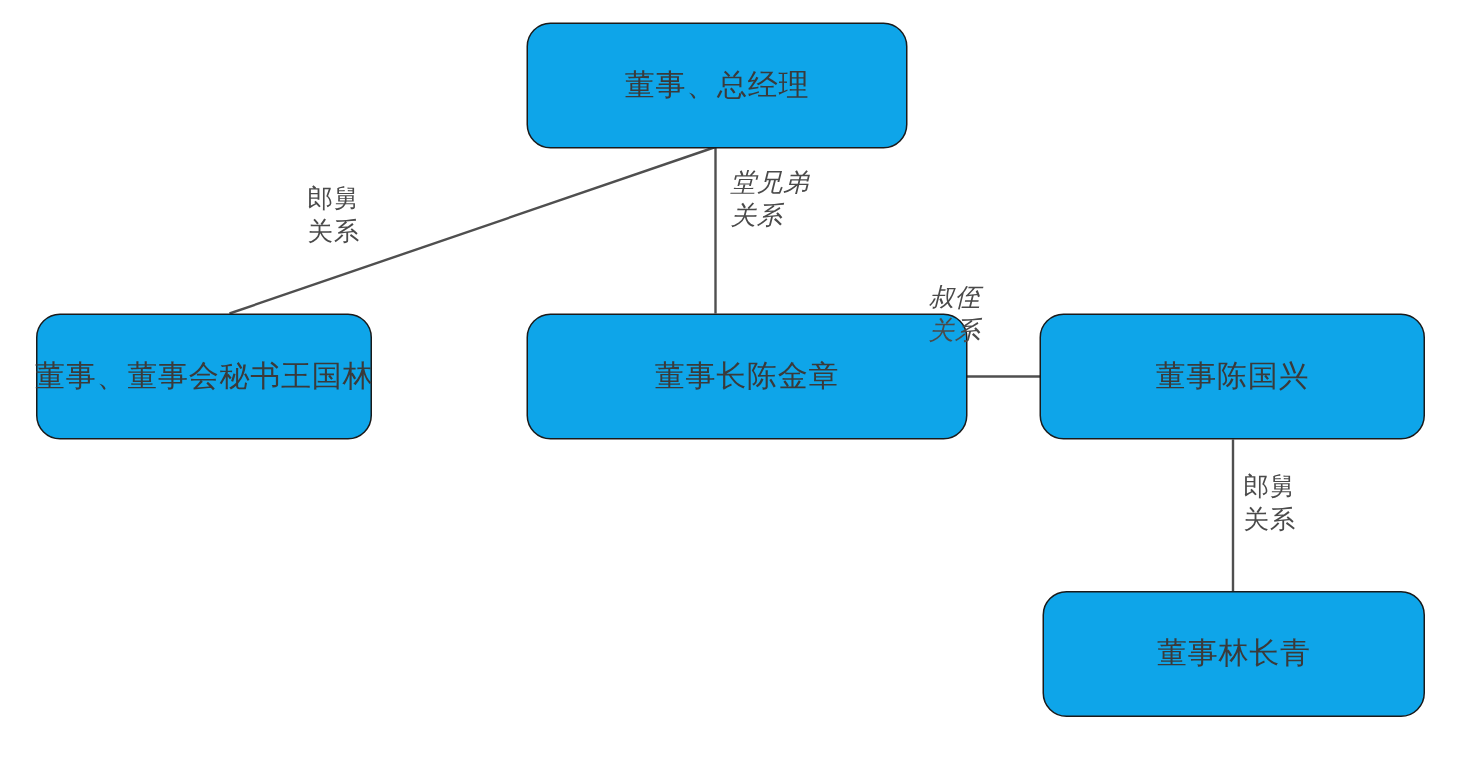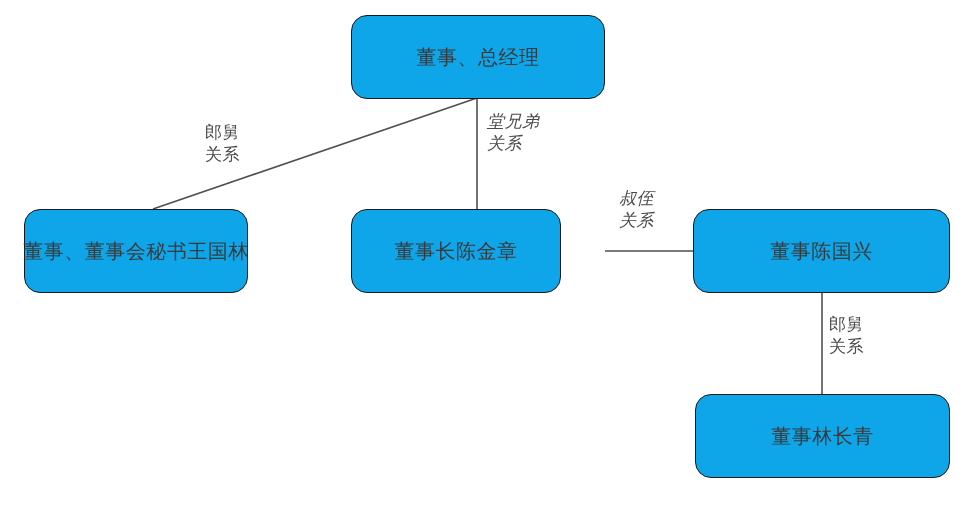--- a/index.html
+++ b/index.html
@@ -47,21 +47,21 @@
     white-space: nowrap;
   }
   .node.latin .line-2 {
     font-size: 20.5px;
     letter-spacing: 0.2px;
     color: #2e2e2e;
   }
   
   #node-gm       { left: 351px; top: 15px;  width: 254px; height: 84px; }
   #node-secretary{ left: 24px;  top: 209px; width: 224px; height: 84px; }
-  #node-chairman { left: 351px; top: 209px; width: 210px; height: 84px; text-align: right; }
+  #node-chairman { left: 351px; top: 209px; width: 294px; height: 84px; text-align: right; }
   #node-director1{ left: 693px; top: 209px; width: 257px; height: 84px; }
   #node-director2{ left: 695px; top: 394px; width: 255px; height: 84px; }
 
   .edge-label {
     position: absolute;
     font-size: 17px;
     line-height: 1.32;
     color: #4a4a4a;
     text-align: left;
     white-space: nowrap;

